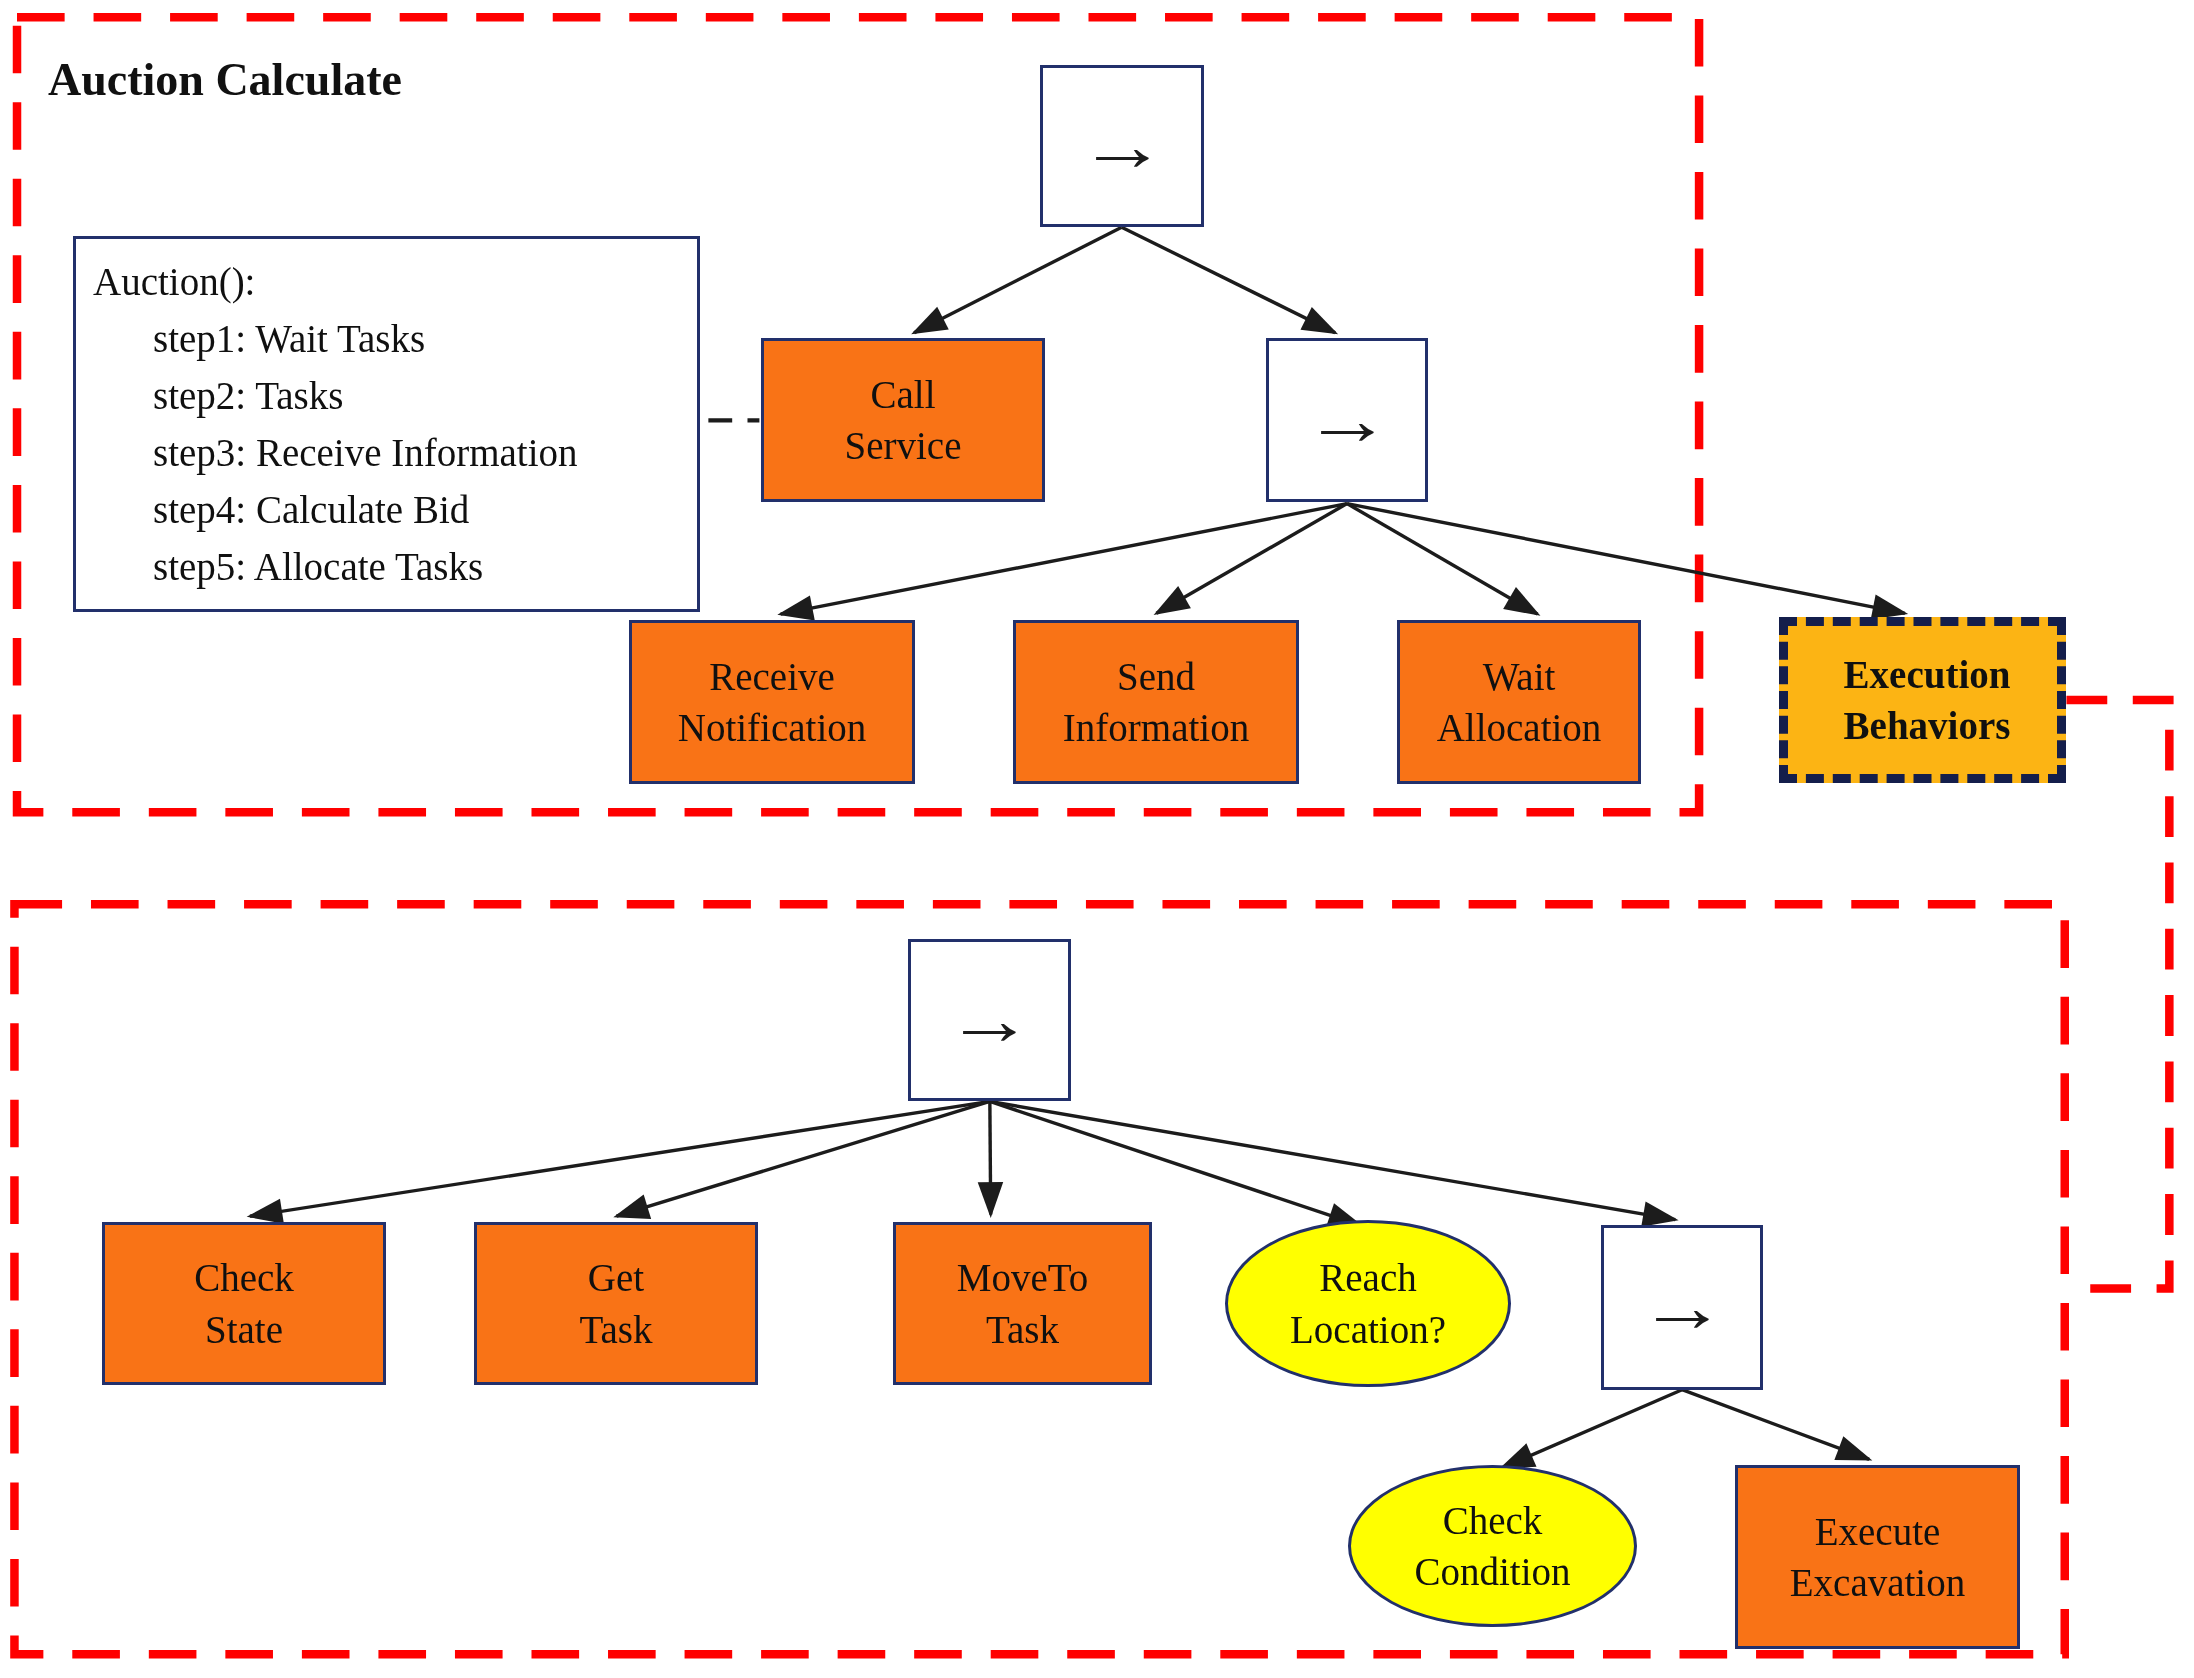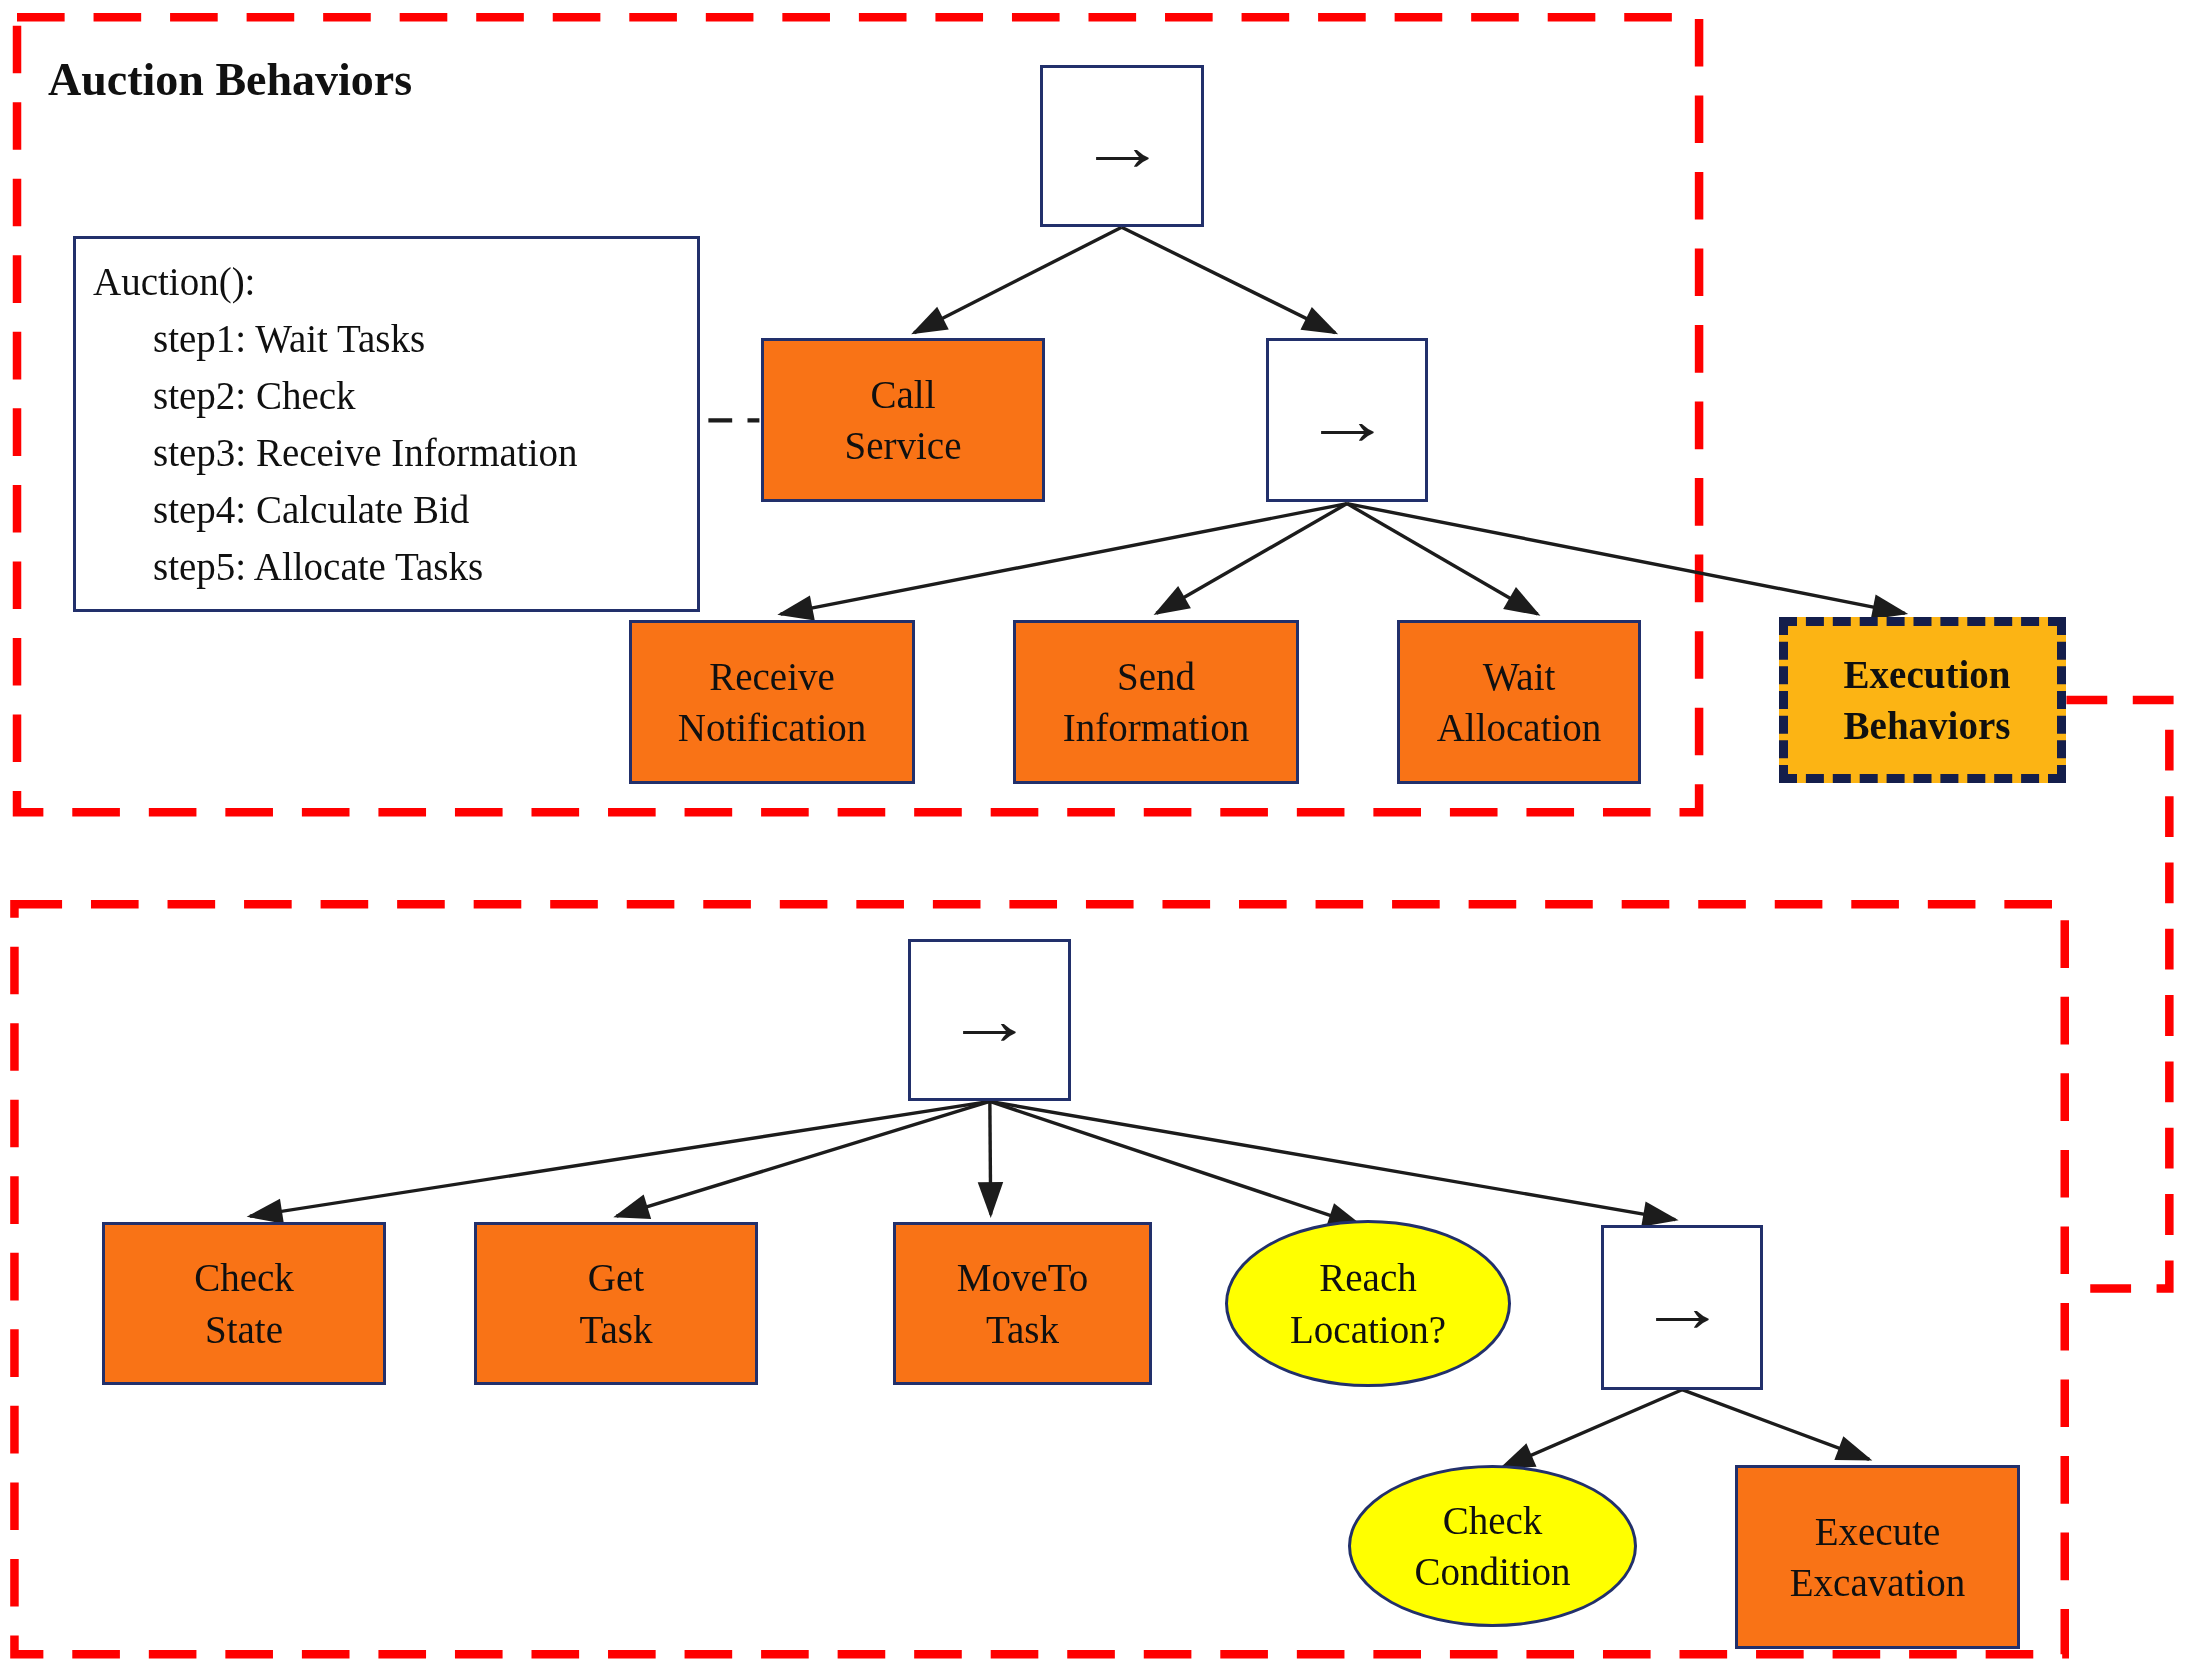--- a/index.html
+++ b/index.html
@@ -102,26 +102,26 @@
 
     <line x1="1164" y1="1295" x2="294" y2="1430" stroke="#1c1c1c" stroke-width="4" marker-end="url(#arrowhead)"></line>
     <line x1="1164" y1="1295" x2="725" y2="1430" stroke="#1c1c1c" stroke-width="4" marker-end="url(#arrowhead)"></line>
     <line x1="1164" y1="1295" x2="1165" y2="1428" stroke="#1c1c1c" stroke-width="4" marker-end="url(#arrowhead)"></line>
     <line x1="1164" y1="1295" x2="1600" y2="1441" stroke="#1c1c1c" stroke-width="4" marker-end="url(#arrowhead)"></line>
     <line x1="1164" y1="1295" x2="1970" y2="1434" stroke="#1c1c1c" stroke-width="4" marker-end="url(#arrowhead)"></line>
     <line x1="1978" y1="1634" x2="1766" y2="1726" stroke="#1c1c1c" stroke-width="4" marker-end="url(#arrowhead)"></line>
     <line x1="1978" y1="1634" x2="2198" y2="1716" stroke="#1c1c1c" stroke-width="4" marker-end="url(#arrowhead)"></line>
   </svg>
 
-  <div class="section-title" style="left:48px; top:53px;">Auction Behaviors</div>
+  <div class="section-title" style="left:48px; top:53px;">Auction Calculate</div>
 
   <div class="pseudocode-box" style="left:41px; top:236px; width:627px; height:376px;">
     <div class="code-line">Auction():</div>
     <div class="code-line indented">step1: Wait Tasks</div>
-    <div class="code-line indented">step2: Check</div>
+    <div class="code-line indented">step2: Tasks</div>
     <div class="code-line indented">step3: Receive Information</div>
     <div class="code-line indented">step4: Calculate Bid</div>
     <div class="code-line indented">step5: Allocate Tasks</div>
   </div>
 
   <div class="node sequence-node" style="left:1040px; top:65px; width:164px; height:162px;">
     <span class="sequence-arrow">→</span>
   </div>
 
   <div class="node action-node" style="left:761px; top:338px; width:284px; height:164px;">

